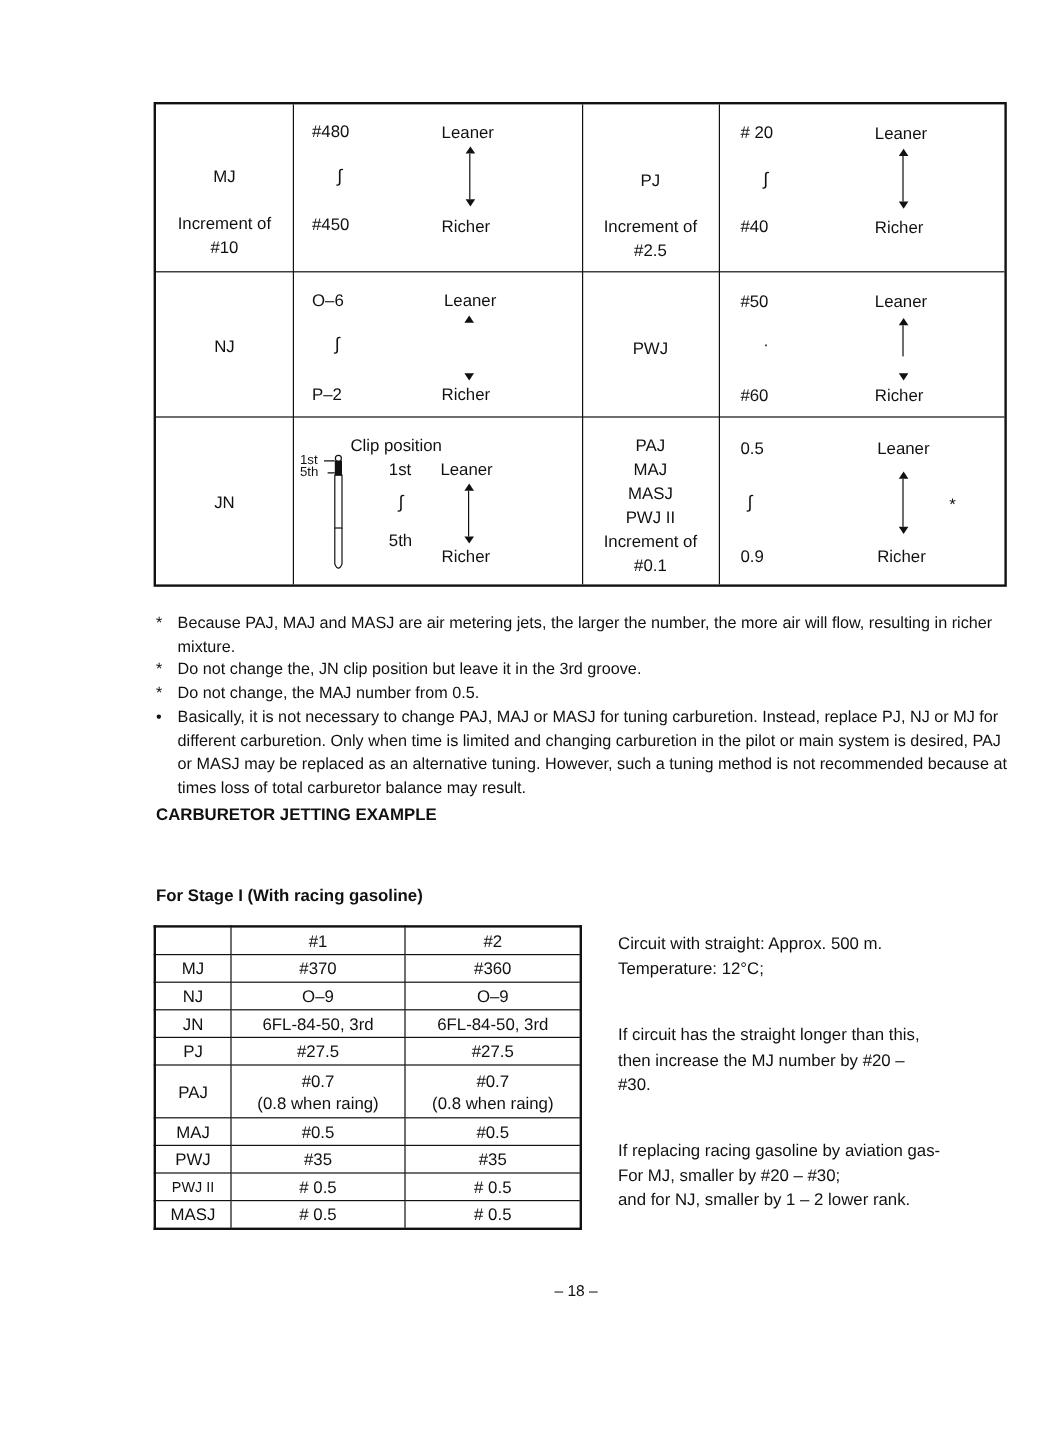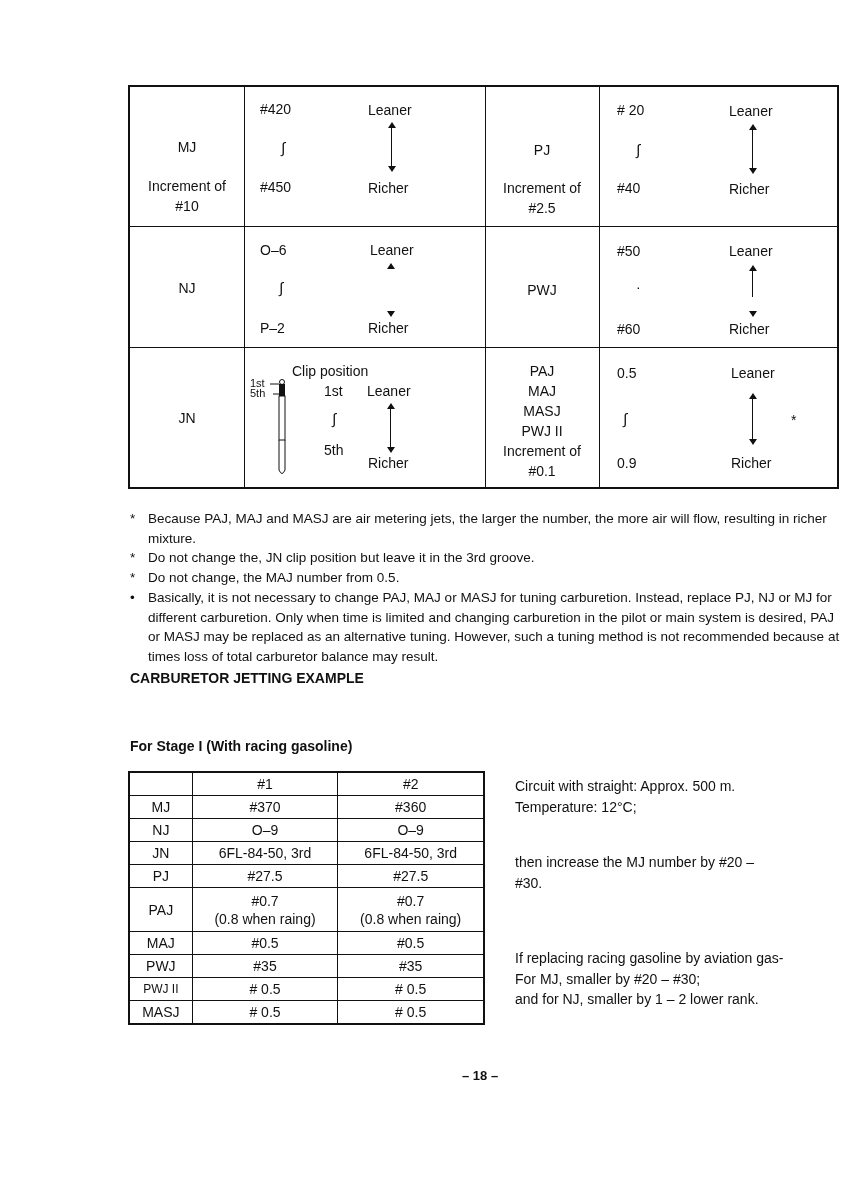--- a/index.html
+++ b/index.html
@@ -30,38 +30,38 @@
     .heading { position: absolute; left: 130px; font-weight: bold; font-size: 14px; }
 
     
     #example-table { position: absolute; left: 128px; top: 771px; width: 357px; border-collapse: collapse;
       border: 2px solid #111; font-size: 14px; }
     #example-table td { border: 1px solid #111; text-align: center; padding: 0; height: 22px; line-height: 18px; }
     #example-table td.rowhead { width: 62px; }
     #example-table td.col { width: 146px; }
 
     .side-text { position: absolute; left: 515px; font-size: 14px; line-height: 20.5px; width: 330px; }
-    #page-number { position: absolute; left: 462px; top: 1068px; font-weight: bold; font-size: 13px; }
+    #page-number { position: absolute; left: 462px; top: 1068px; font-weight: normal; font-size: 13px; }
 
     
     .needle { position: absolute; }
   </style>
 </head>
 <body>
 
 <div id="range-table">
   <div class="vline" style="left:114px"></div>
   <div class="vline" style="left:355px"></div>
   <div class="vline" style="left:469px"></div>
 
   <div class="rt-row" style="top:0; height:140px">
     <div class="cell-text center" style="left:0; width:114px; top:52px">MJ</div>
     <div class="cell-text center" style="left:0; width:114px; top:91px">Increment of</div>
     <div class="cell-text center" style="left:0; width:114px; top:111px">#10</div>
-    <div class="cell-text" style="left:130px; top:14px">#420</div>
+    <div class="cell-text" style="left:130px; top:14px">#480</div>
     <div class="cell-text tilde" style="left:151px; top:52px">∫</div>
     <div class="cell-text" style="left:130px; top:92px">#450</div>
     <div class="cell-text" style="left:238px; top:15px">Leaner</div>
     <div class="arrow" style="left:257px; top:35px; height:50px">
         <div class="head-up"></div>
         <div class="shaft"></div>
         <div class="head-down"></div>
       </div>
     <div class="cell-text" style="left:238px; top:93px">Richer</div>
 
@@ -232,20 +232,21 @@
     <td># 0.5</td>
   </tr>
 </tbody>
   </table>
 
 <div class="side-text" style="top:776px">
   <div>Circuit with straight: Approx. 500 m.</div>
   <div>Temperature: 12°C;</div>
 </div>
 <div class="side-text" style="top:852px">
+  <div>If circuit has the straight longer than this,</div>
   <div>then increase the MJ number by #20 –</div>
   <div>#30.</div>
 </div>
 <div class="side-text" style="top:948px">
   <div>If replacing racing gasoline by aviation gas-</div>
   <div>For MJ, smaller by #20 – #30;</div>
   <div>and for NJ, smaller by 1 – 2 lower rank.</div>
 </div>
 
 <div id="page-number">– 18 –</div>

